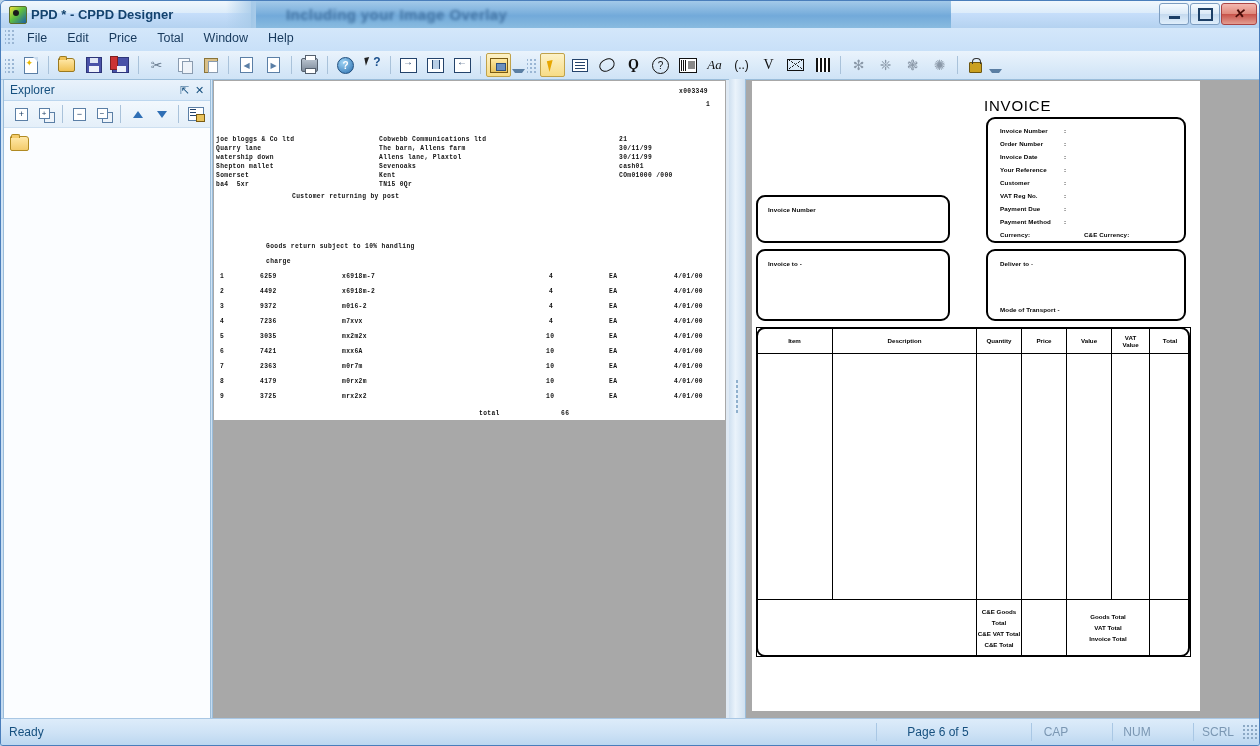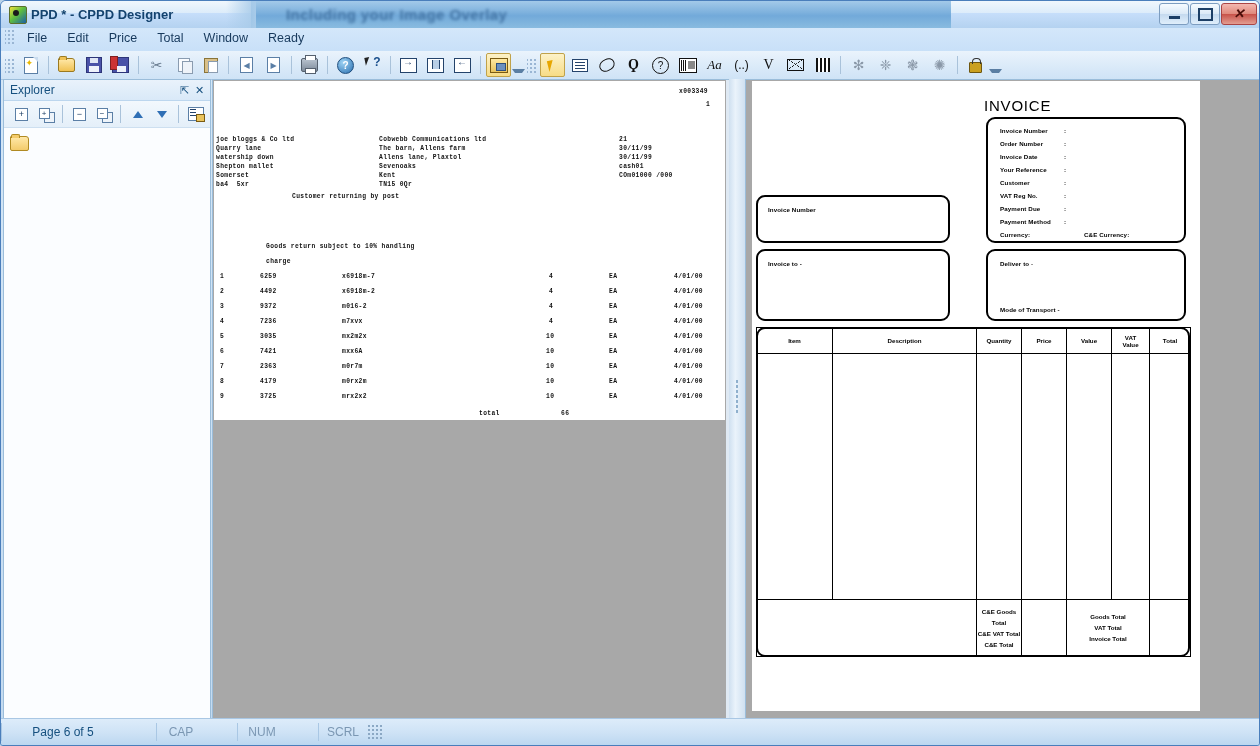--- a/index.html
+++ b/index.html
@@ -302,21 +302,21 @@
     </div>
   </div>
 
   <div class="menubar">
     <div class="grip"></div>
     <div class="menu-item">File</div>
     <div class="menu-item">Edit</div>
     <div class="menu-item">Price</div>
     <div class="menu-item">Total</div>
     <div class="menu-item">Window</div>
-    <div class="menu-item">Ready</div>
+    <div class="menu-item">Help</div>
   </div>
 
   <div class="toolbar">
     <div class="grip"></div>
     <div class="tb-group">
       <div class="tb-btn">
           <span class="g-doc">
             <span class="g-star">✦</span>
           </span>
         </div>
@@ -672,20 +672,21 @@
             <td></td>
           </tr>
         </tbody>
           </table>
         <div class="tbl-round"></div>
       </div>
     </div>
   </div>
 
   <div class="statusbar">
+    <div class="sb-ready">Ready</div>
     <div class="sb-cell sb-pages">Page 6 of 5</div>
     <div class="sb-cell sb-ind">CAP</div>
     <div class="sb-cell sb-ind">NUM</div>
     <div class="sb-cell sb-ind">SCRL</div>
     <div class="sb-grip"></div>
   </div>
 
 </div>
 
 </body></html>

